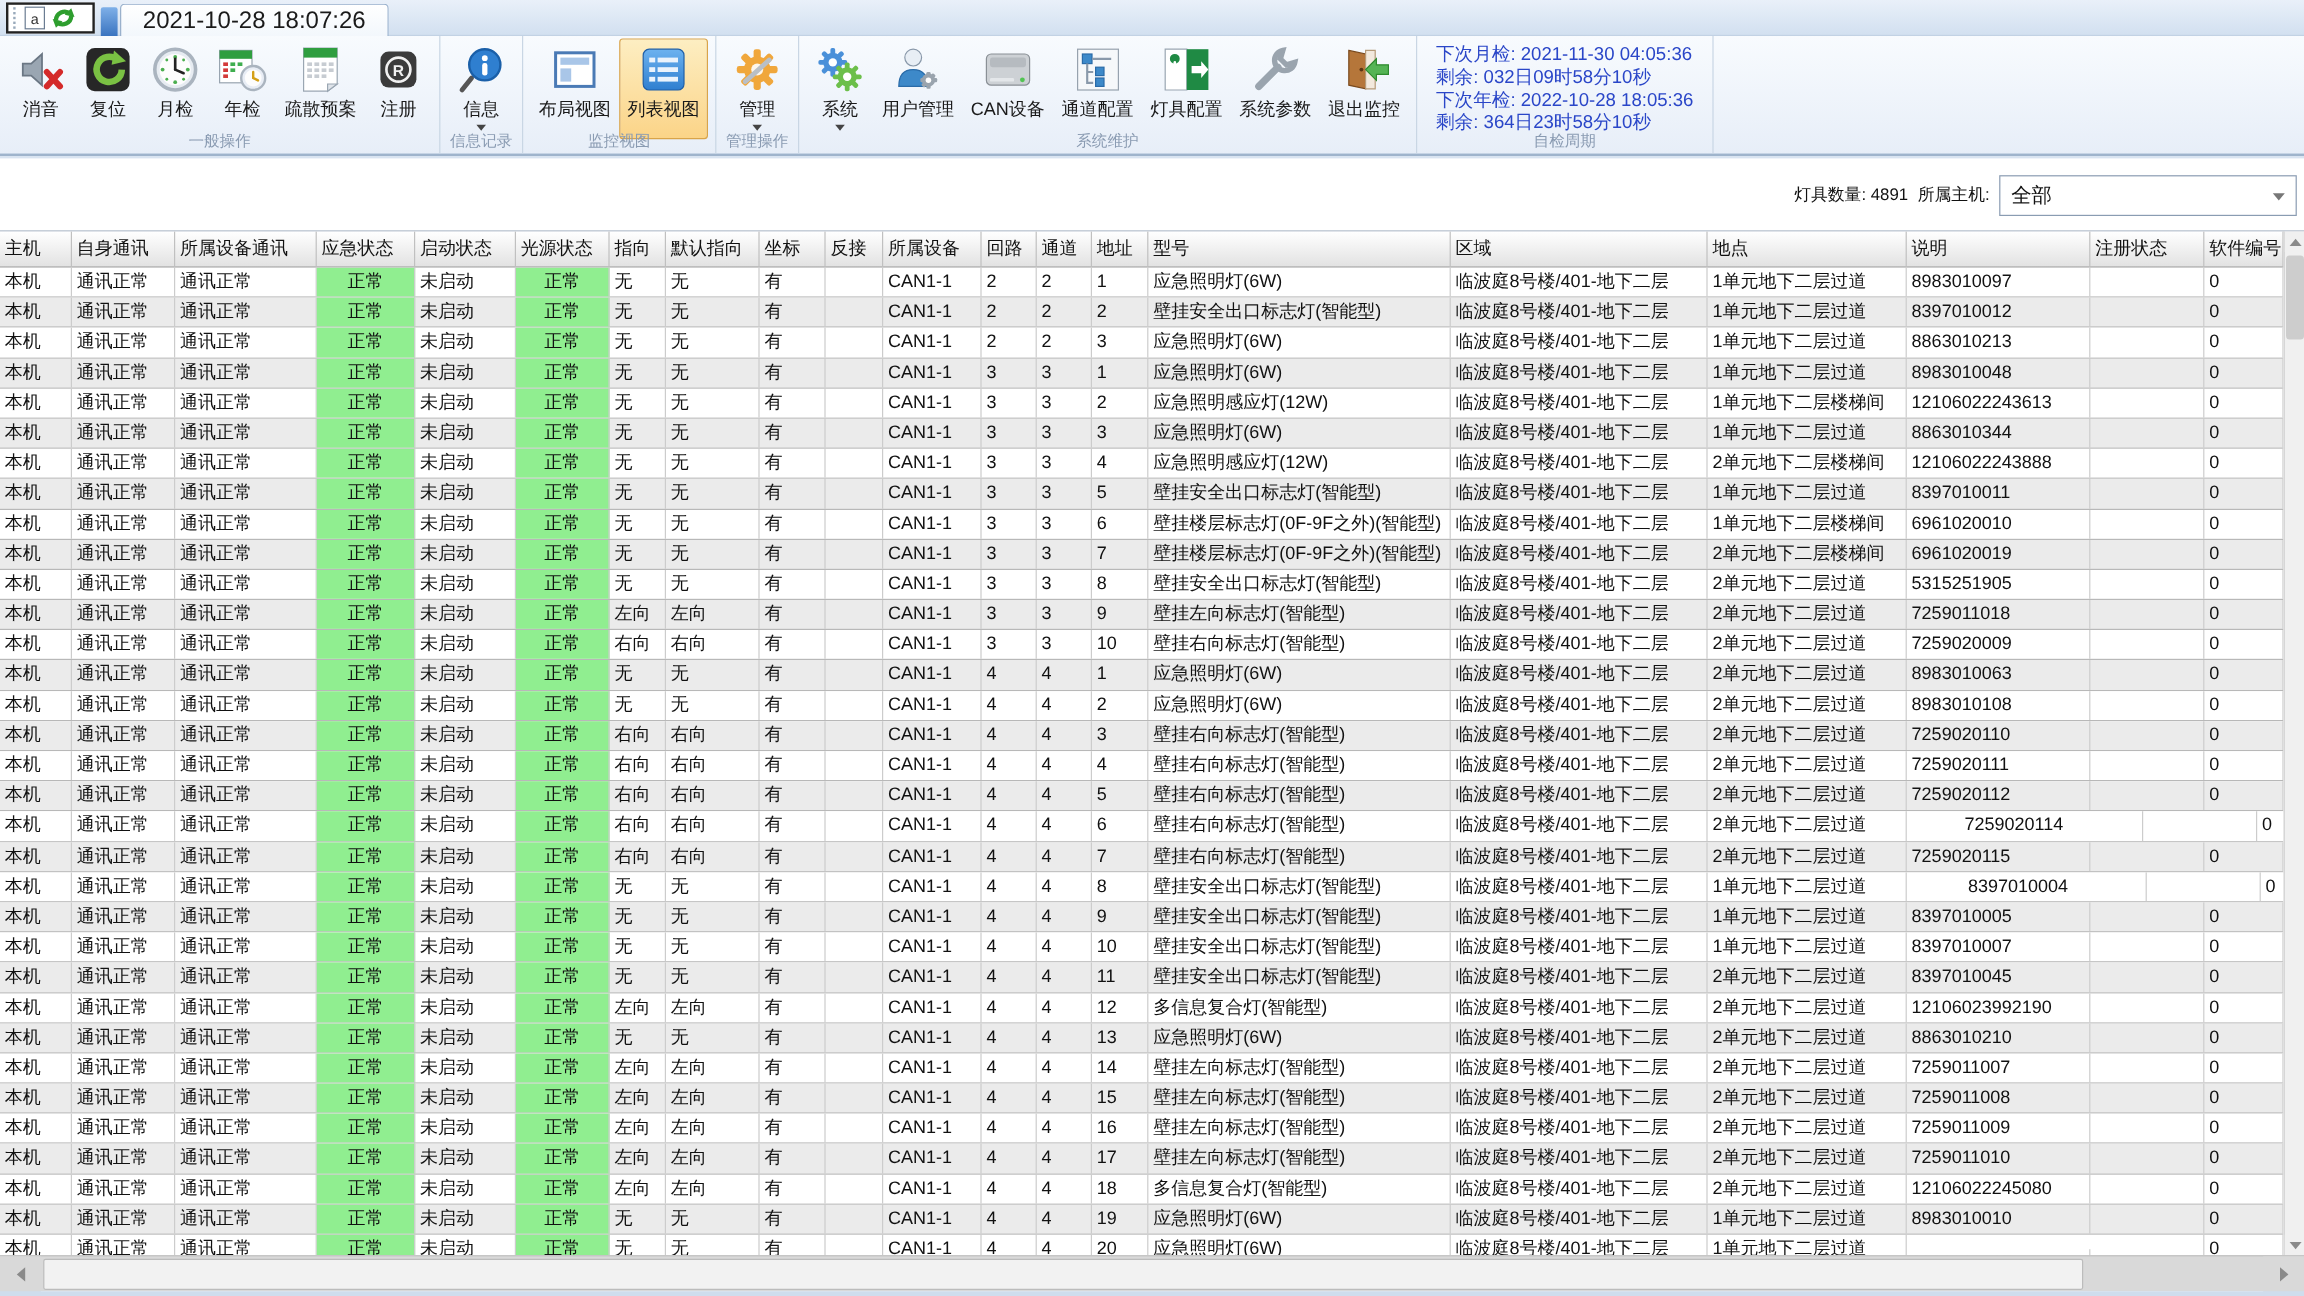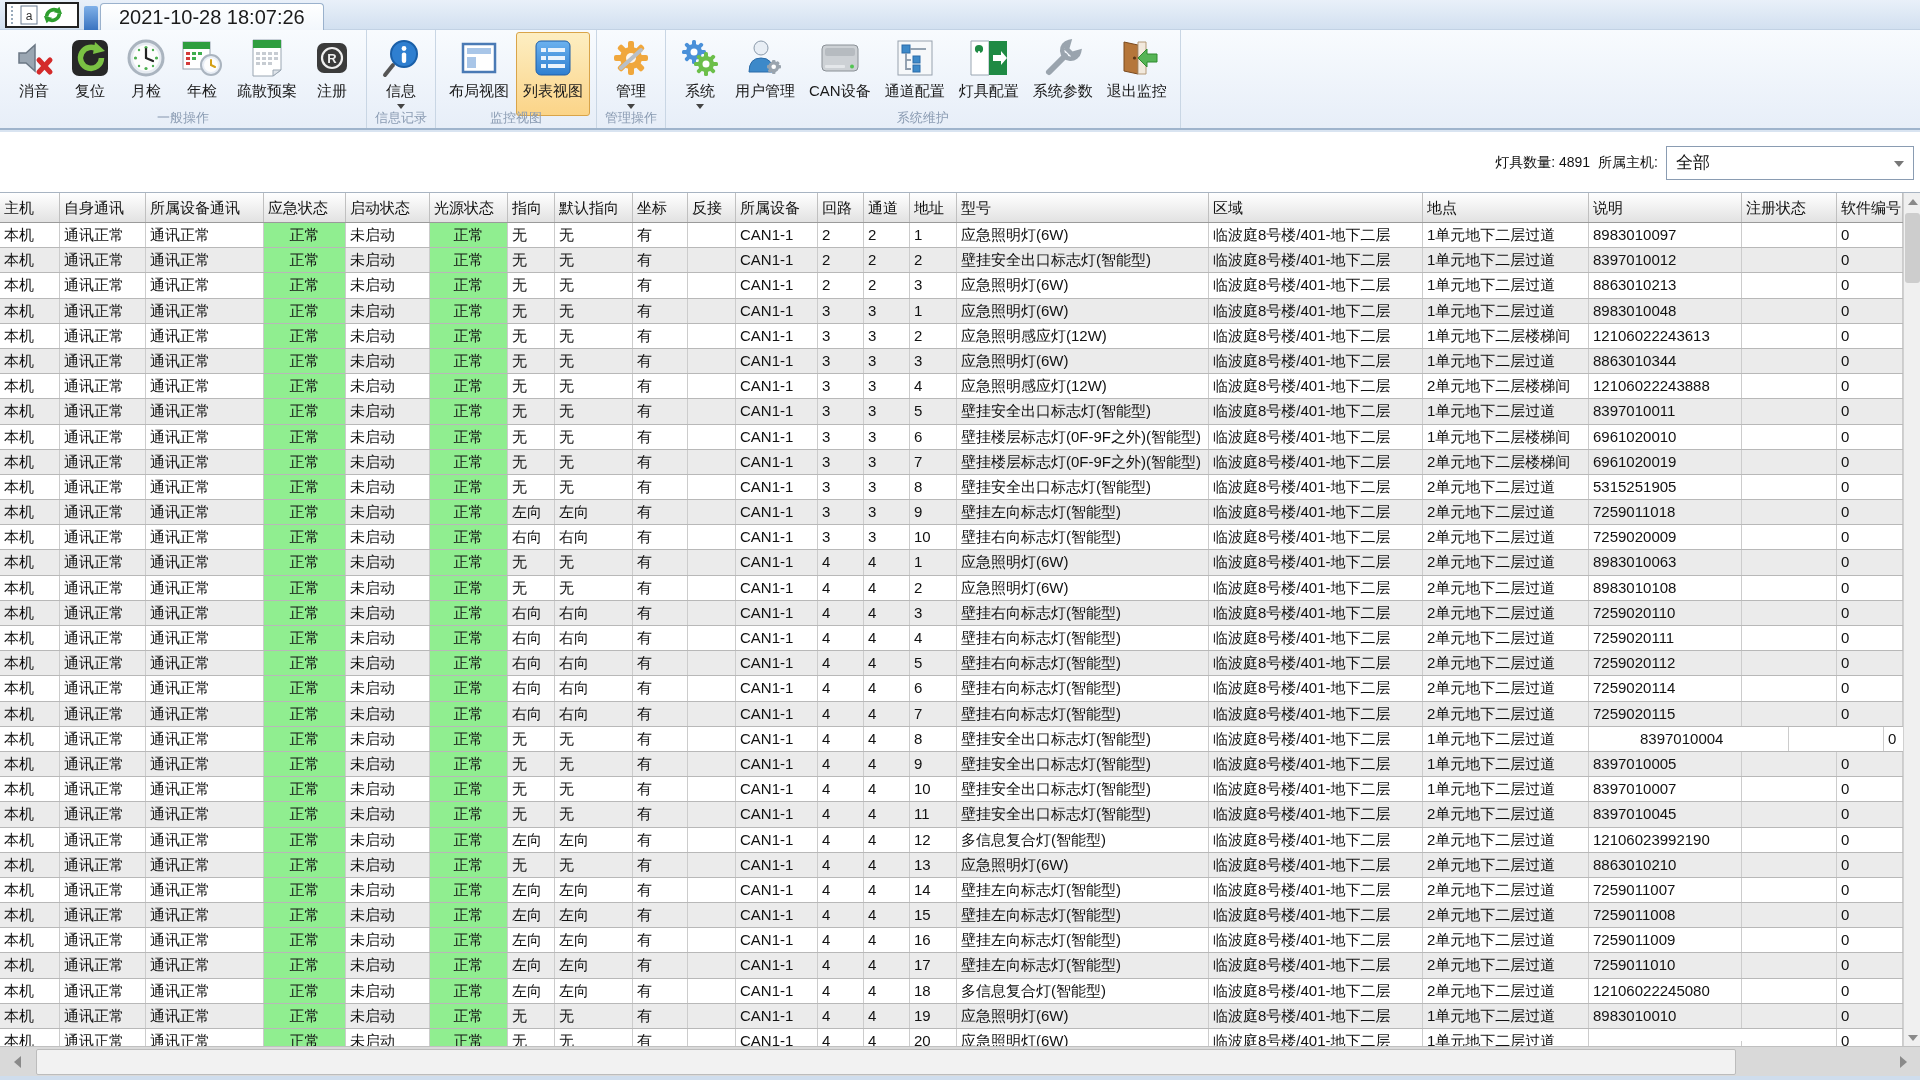--- a/index.html
+++ b/index.html
@@ -390,20 +390,29 @@
             <polygon points="22,4 30,4 30,36 22,36" fill="#f2e9dd" stroke="#b59a78"></polygon>
             <circle cx="18.5" cy="20" r="1.6" fill="#5a3414"></circle>
             <polygon points="41,16 31,16 31,11 22,20 31,29 31,24 41,24" fill="#55b455" stroke="#2f8a2f"></polygon>
           </svg>
       </span>
       <span class="rlabel">退出监控</span>
     </div>
     <div class="rgroup-label">系统维护</div>
   </div>
 
+  <div class="rgroup">
+    <div class="selfcheck">
+      <div class="line">下次月检: 2021-11-30 04:05:36</div>
+      <div class="line">剩余: 032日09时58分10秒</div>
+      <div class="line">下次年检: 2022-10-28 18:05:36</div>
+      <div class="line">剩余: 364日23时58分10秒</div>
+    </div>
+    <div class="rgroup-label">自检周期</div>
+  </div>
 
   <div class="rgroup" style="flex:1; border-right:none;"></div>
 </div>
 
 <div class="filterbar">
   <div class="filter-right">
     <span class="filter-text">灯具数量: 4891</span>
     <span class="filter-text">所属主机:</span>
     <div class="combo">
       <span>全部</span>
@@ -843,21 +852,21 @@
         <div class="tcell" style="width: 78px;">右向</div>
         <div class="tcell" style="width: 55px;">有</div>
         <div class="tcell" style="width: 48px;"></div>
         <div class="tcell" style="width: 82px;">CAN1-1</div>
         <div class="tcell" style="width: 46px;">4</div>
         <div class="tcell" style="width: 46px;">4</div>
         <div class="tcell" style="width: 47px;">6</div>
         <div class="tcell" style="width: 252px;">壁挂右向标志灯(智能型)</div>
         <div class="tcell" style="width: 214px;">临波庭8号楼/401-地下二层</div>
         <div class="tcell" style="width: 166px;">2单元地下二层过道</div>
-        <div class="tcell" style="width: 153px;">7259020114</div>
+        <div class="tcell" style="width: 153px; margin-left: 44px;">7259020114</div>
         <div class="tcell" style="width: 95px;"></div>
         <div class="tcell" style="width: 66px;">0</div>
       </div>
       <div class="trow alt">
         <div class="tcell" style="width: 60px;">本机</div>
         <div class="tcell" style="width: 86px;">通讯正常</div>
         <div class="tcell" style="width: 118px;">通讯正常</div>
         <div class="tcell ok" style="background: rgb(144, 238, 144); width: 82px;">正常</div>
         <div class="tcell" style="width: 84px;">未启动</div>
         <div class="tcell ok" style="background: rgb(144, 238, 144); width: 78px;">正常</div>

